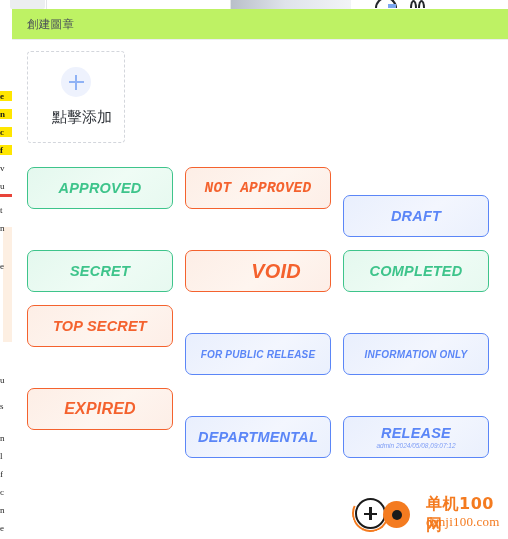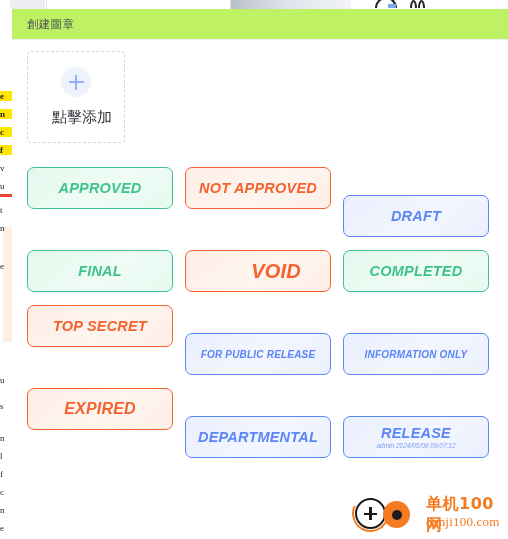--- a/index.html
+++ b/index.html
@@ -363,27 +363,27 @@
     </div>
   </div>
 
 
   <div class="tpl-body">
     <div class="tpl-grid" id="tpl-grid">
         <div class="stamp green">
           <div class="stamp-text" style="font-size: 14.5px; text-align: center;">APPROVED</div>
         </div>
         <div class="stamp orange">
-          <div class="stamp-text" style="font-size: 14.5px;">NOT APPROVED</div>
+          <div class="stamp-text" style="font-size: 14.5px; font-family: Liberation Mono, monospace;">NOT APPROVED</div>
         </div>
         <div class="stamp blue">
           <div class="stamp-text" style="font-size: 14.5px;">DRAFT</div>
         </div>
         <div class="stamp green">
-          <div class="stamp-text" style="font-size: 14.5px;">FINAL</div>
+          <div class="stamp-text" style="font-size: 14.5px;">SECRET</div>
         </div>
         <div class="stamp orange">
           <div class="stamp-text" style="font-size: 20px; margin-left: 36px;">VOID</div>
         </div>
         <div class="stamp green">
           <div class="stamp-text" style="font-size: 14.5px;">COMPLETED</div>
         </div>
         <div class="stamp orange">
           <div class="stamp-text" style="font-size: 14.5px;">TOP SECRET</div>
         </div>

